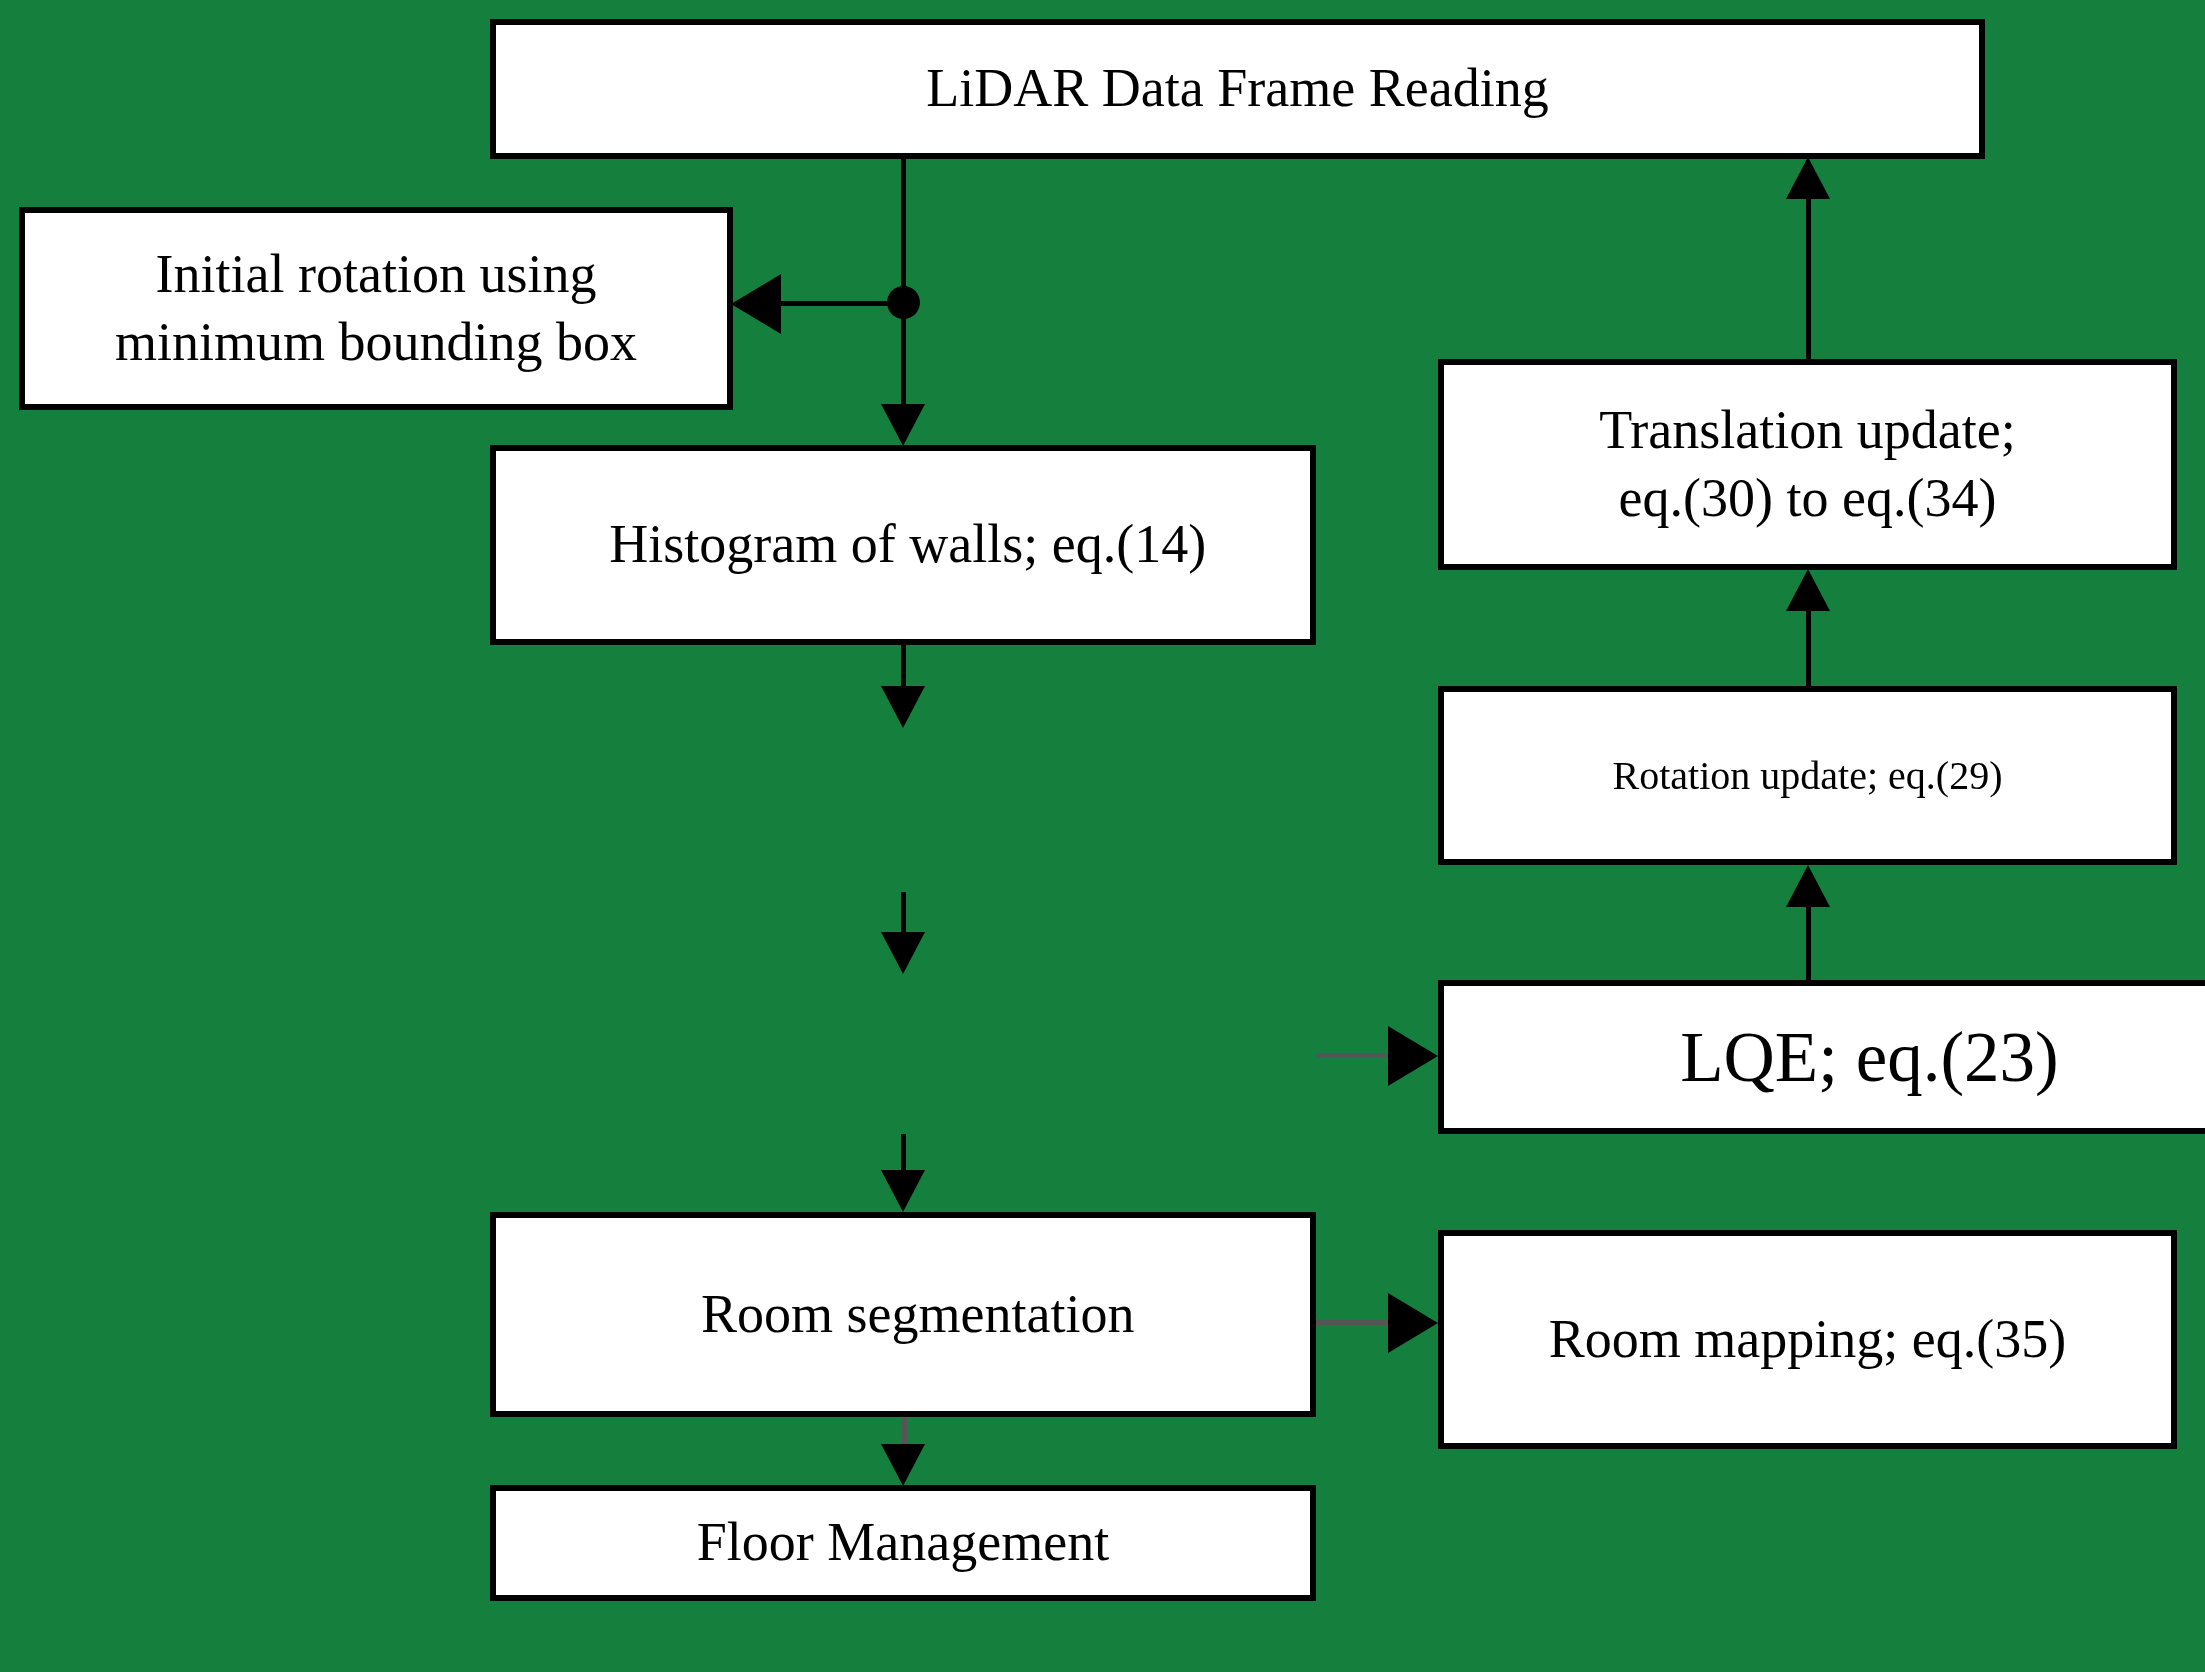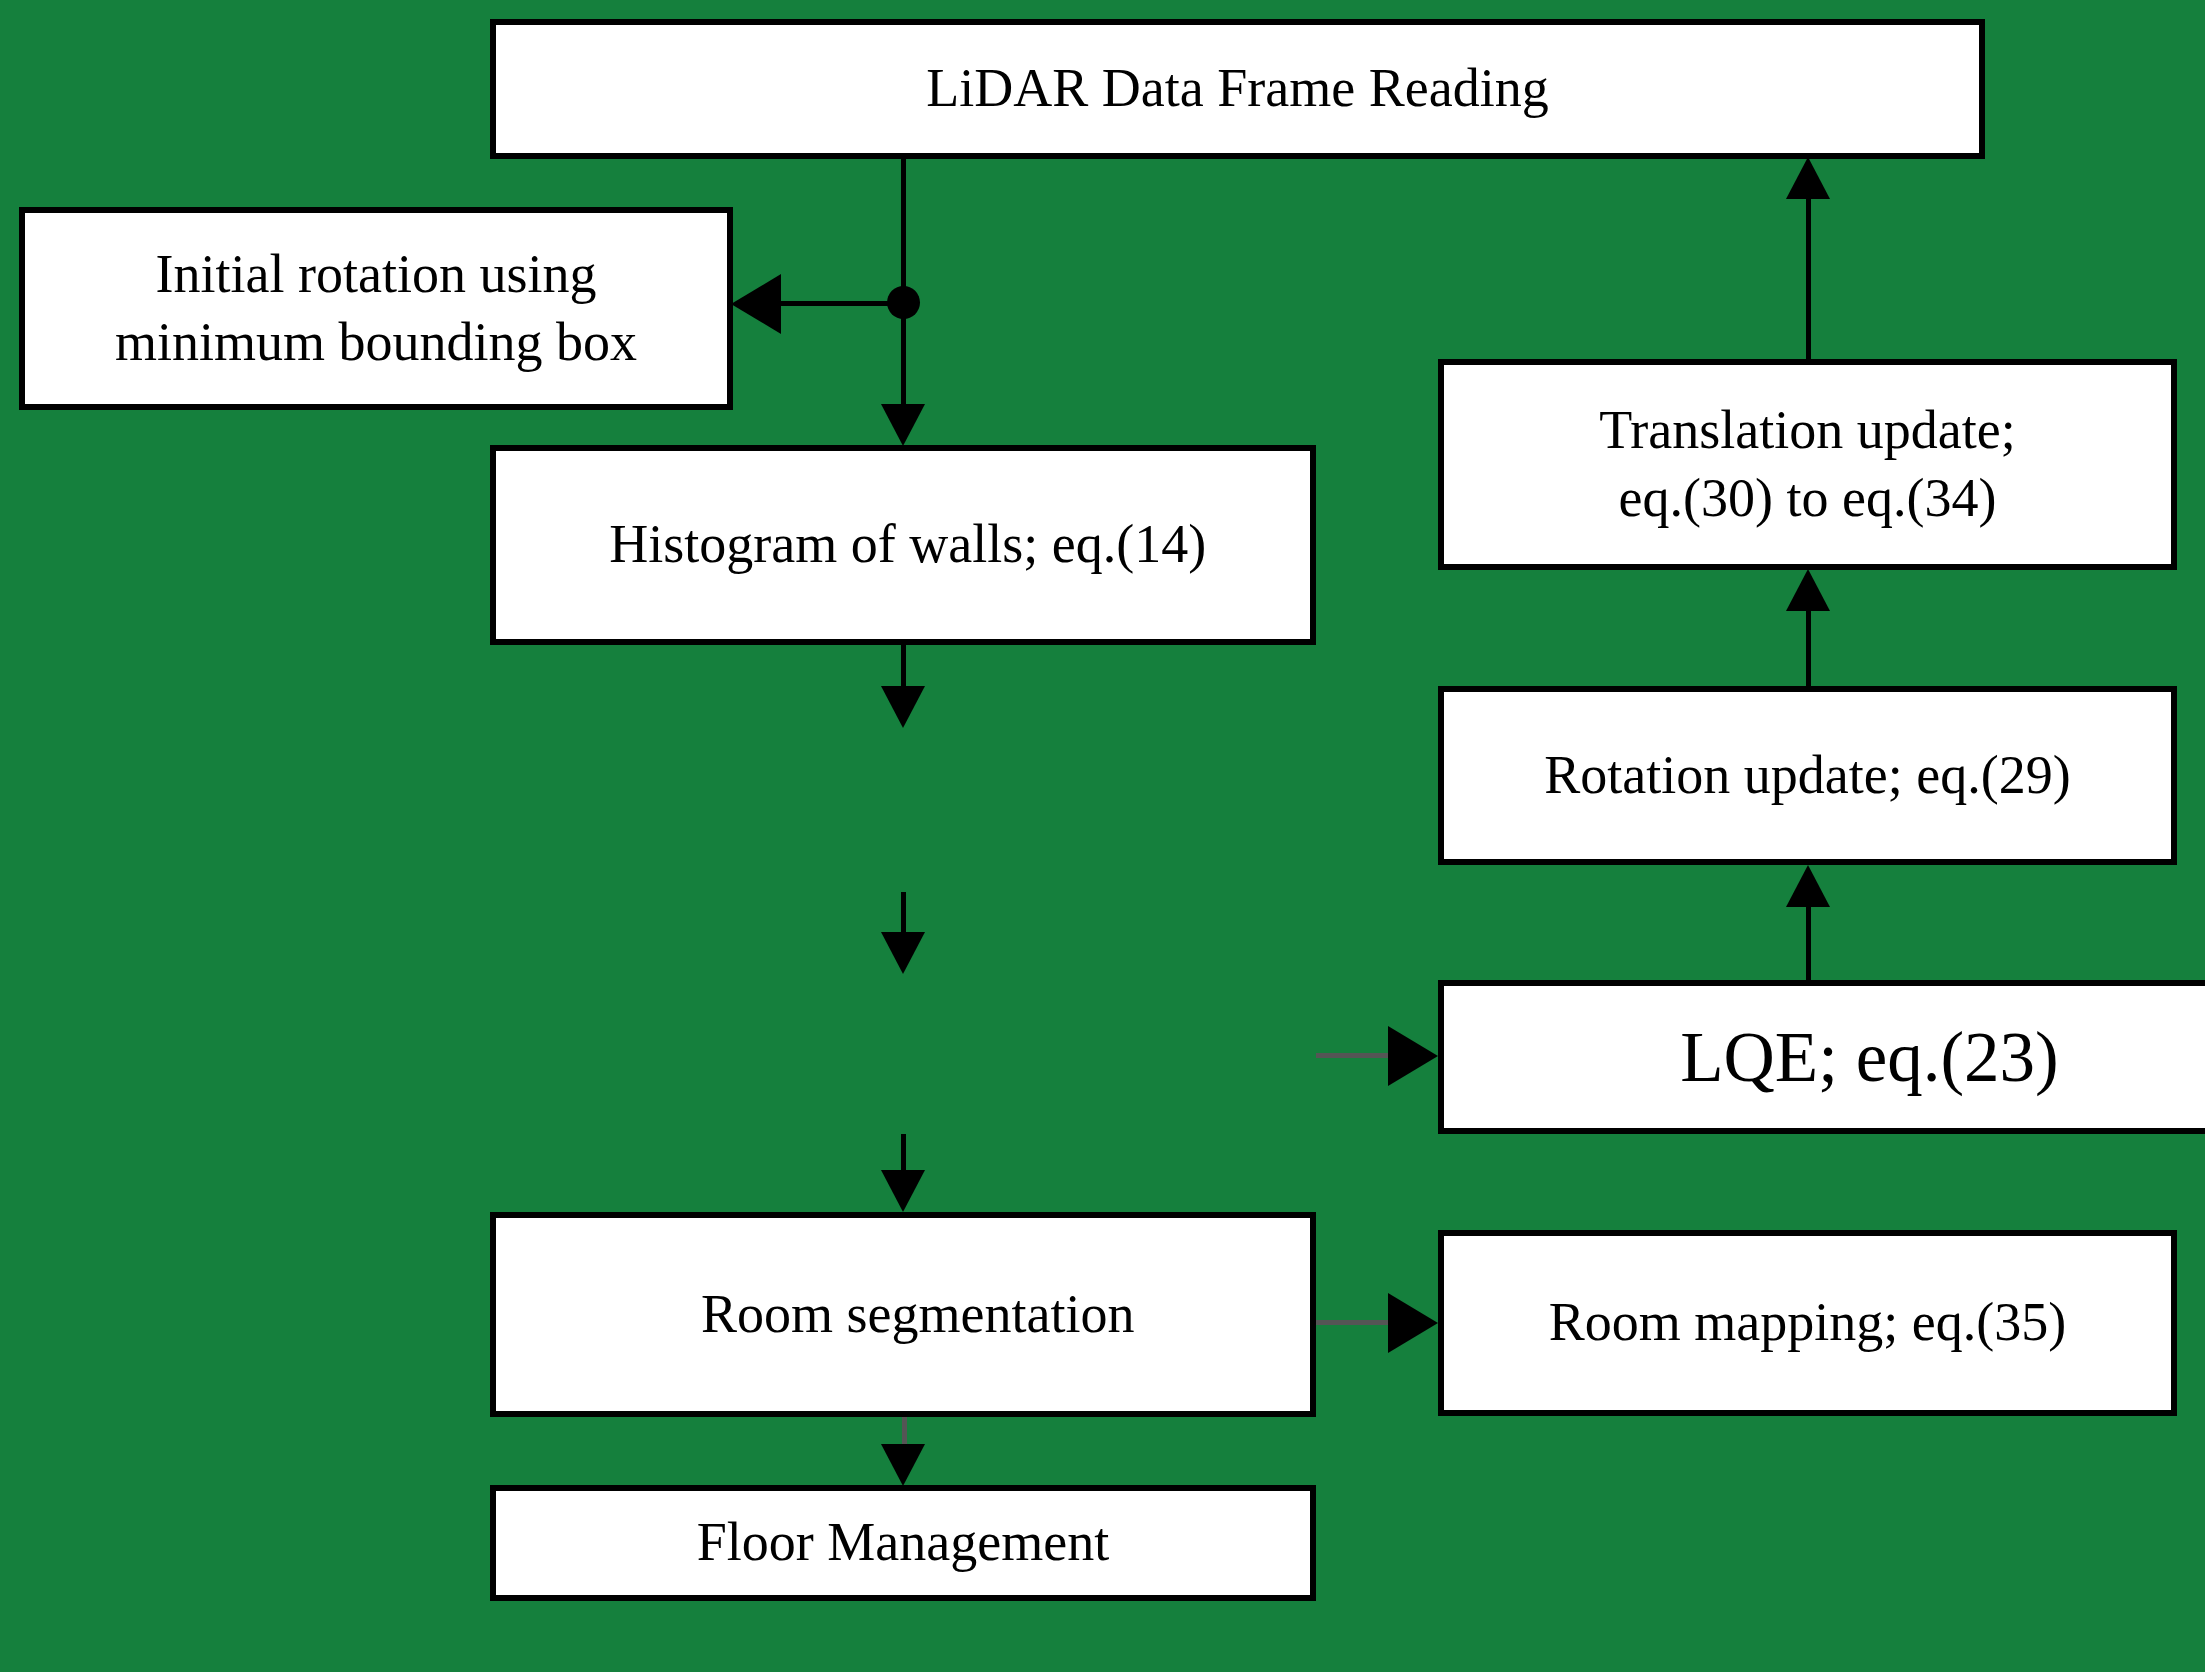--- a/index.html
+++ b/index.html
@@ -35,23 +35,23 @@
 
   
   #node-lidar        { left: 490px;  top: 19px;   width: 1495px; height: 140px; font-size: 54px; }
   #node-initrot      { left: 19px;   top: 207px;  width: 714px;  height: 203px; font-size: 54px; }
   #node-histogram    { left: 490px;  top: 445px;  width: 826px; height: 200px; font-size: 54px; padding-left: 20px; }
   #node-findmsc      { left: 490px;  top: 728px;  width: 826px; height: 164px; font-size: 54px; }
   #node-activeloc    { left: 490px;  top: 974px; width: 826px; height: 159px; font-size: 54px; }
   #node-roomseg      { left: 490px;  top: 1212px; width: 826px; height: 205px; font-size: 54px; padding-left: 40px; }
   #node-floormgmt    { left: 490px;  top: 1485px; width: 826px; height: 116px; font-size: 54px; }
   #node-translation  { left: 1438px; top: 359px;  width: 739px;  height: 211px; font-size: 54px; }
-  #node-rotation     { left: 1438px; top: 686px;  width: 739px;  height: 179px; font-size: 54px; text-align: right; }
+  #node-rotation     { left: 1438px; top: 686px;  width: 739px;  height: 179px; font-size: 40px; text-align: right; }
   #node-lqe          { left: 1438px; top: 980px; width: 863px;  height: 154px; font-size: 71px; text-align: center; }
-  #node-roommap      { left: 1438px; top: 1230px; width: 739px;  height: 186px; font-size: 54px; }
+  #node-roommap      { left: 1438px; top: 1230px; width: 739px;  height: 219px; font-size: 54px; }
 
   
   .vline {
     position: absolute;
     width: 5.3px;
     background: #000000;
   }
   .hline {
     position: absolute;
     height: 5.3px;

